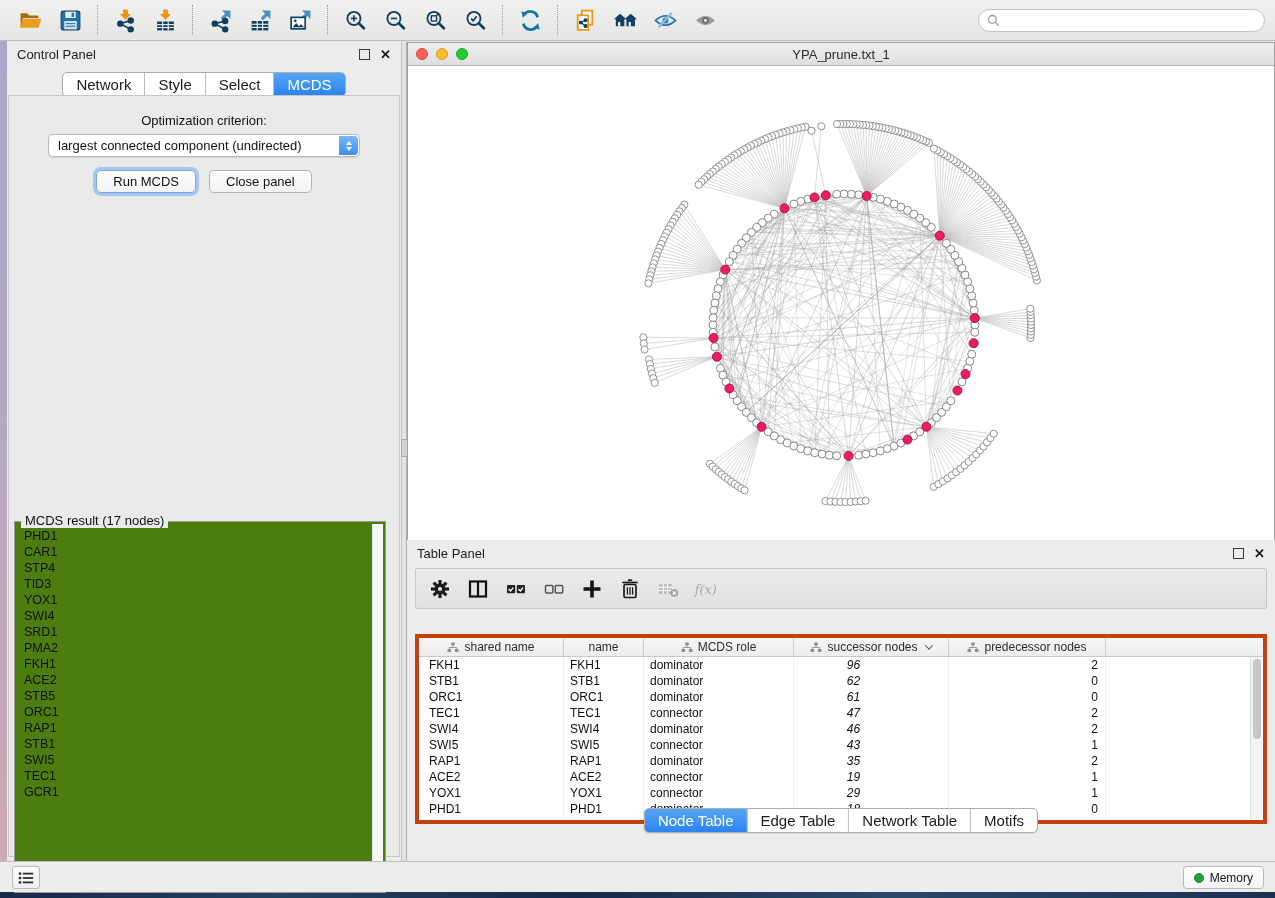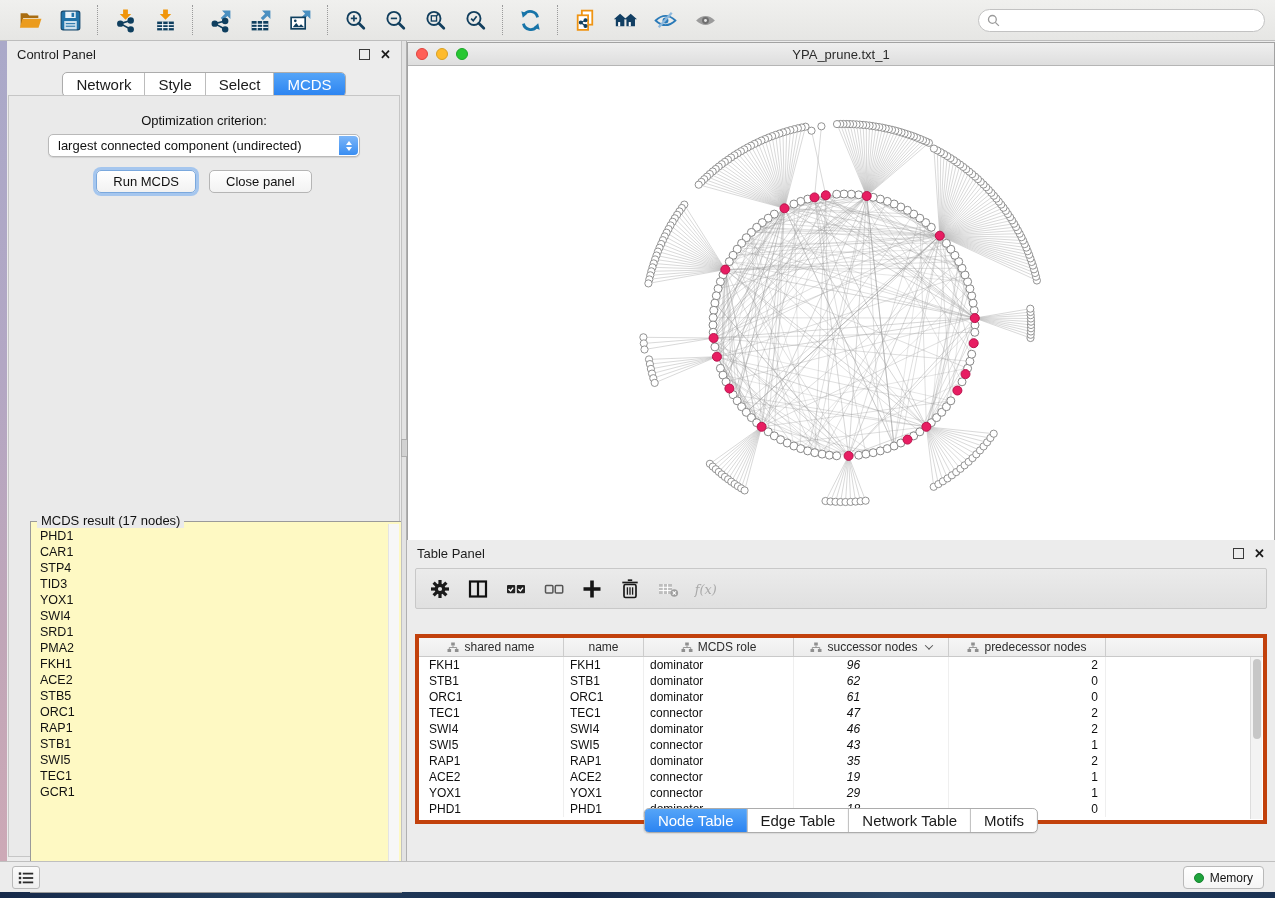--- a/index.html
+++ b/index.html
@@ -32,21 +32,21 @@
   #cp-inset{position:absolute;left:1px;right:1px;top:54px;bottom:4px;background:#eaeaea;border:1px solid #c6c6c6;}
   #opt-label{position:absolute;left:0;top:17px;width:100%;text-align:center;font-size:13px;color:#111;}
   #criterion-select{position:absolute;left:50%;transform:translateX(-50%);top:38px;width:312px;height:23px;background:#fff;border:1px solid #b9b9b9;border-radius:5px;display:flex;align-items:center;font-size:13px;color:#111;padding-left:9px;cursor:pointer;box-shadow:0 1px 1px rgba(0,0,0,.1);}
   #criterion-stepper{position:absolute;right:1px;top:1px;bottom:1px;width:19px;border-radius:0 4px 4px 0;background:linear-gradient(#7cb6f8,#3a8ef2);display:flex;flex-direction:column;align-items:center;justify-content:center;gap:2px;}
   .tri-up{width:0;height:0;border-left:3.5px solid transparent;border-right:3.5px solid transparent;border-bottom:4.5px solid #fff;}
   .tri-down{width:0;height:0;border-left:3.5px solid transparent;border-right:3.5px solid transparent;border-top:4.5px solid #fff;}
   #cp-buttons{position:absolute;left:0;top:74px;width:100%;display:flex;justify-content:center;gap:13px;}
   .btn{background:linear-gradient(#ffffff,#f2f2f2);border:1px solid #b5b5b5;border-radius:5px;font-size:13px;color:#111;padding:3px 16px;cursor:pointer;}
   .btn.focused{border-color:#7aa8dd;box-shadow:0 0 0 3px #a5c6ee;}
 
-  #mcds-groupbox{position:absolute;left:21px;top:425px;width:372px;height:372px;border:1px solid #9a9a9a;background:#fef9c3;}
+  #mcds-groupbox{position:absolute;left:5px;top:425px;width:372px;height:372px;border:1px solid #9a9a9a;background:#4d7c0f;}
   #mcds-group-label{position:absolute;top:-9px;left:6px;background:#eaeaea;padding:0 4px;font-size:13px;color:#111;}
   #mcds-result-list{position:absolute;inset:2px;overflow:hidden;font-size:12.5px;line-height:16px;padding:4px 0 0 7px;color:#111;}
   #mcds-scroll{position:absolute;right:2px;top:2px;bottom:2px;width:11px;background:#f7f7f7;border-left:1px solid #e4e4e4;}
 
   
   #v-splitter{position:absolute;left:401px;top:41px;width:6px;height:820px;background:#e3e3e3;border-left:1px solid #c2c2c2;border-right:1px solid #b0b0b0;cursor:col-resize;}
   #v-grip{position:absolute;left:-1px;top:398px;width:7px;height:18px;background:#d2d2d2;border:1px solid #aeaeae;}
   #h-splitter{position:absolute;left:407px;top:560px;width:868px;height:5px;background:#e3e3e3;border-top:1px solid #bdbdbd;border-bottom:1px solid #b0b0b0;cursor:row-resize;}
   #h-grip{position:absolute;left:428px;top:-2px;width:16px;height:7px;background:#d2d2d2;border:1px solid #aeaeae;}
 

